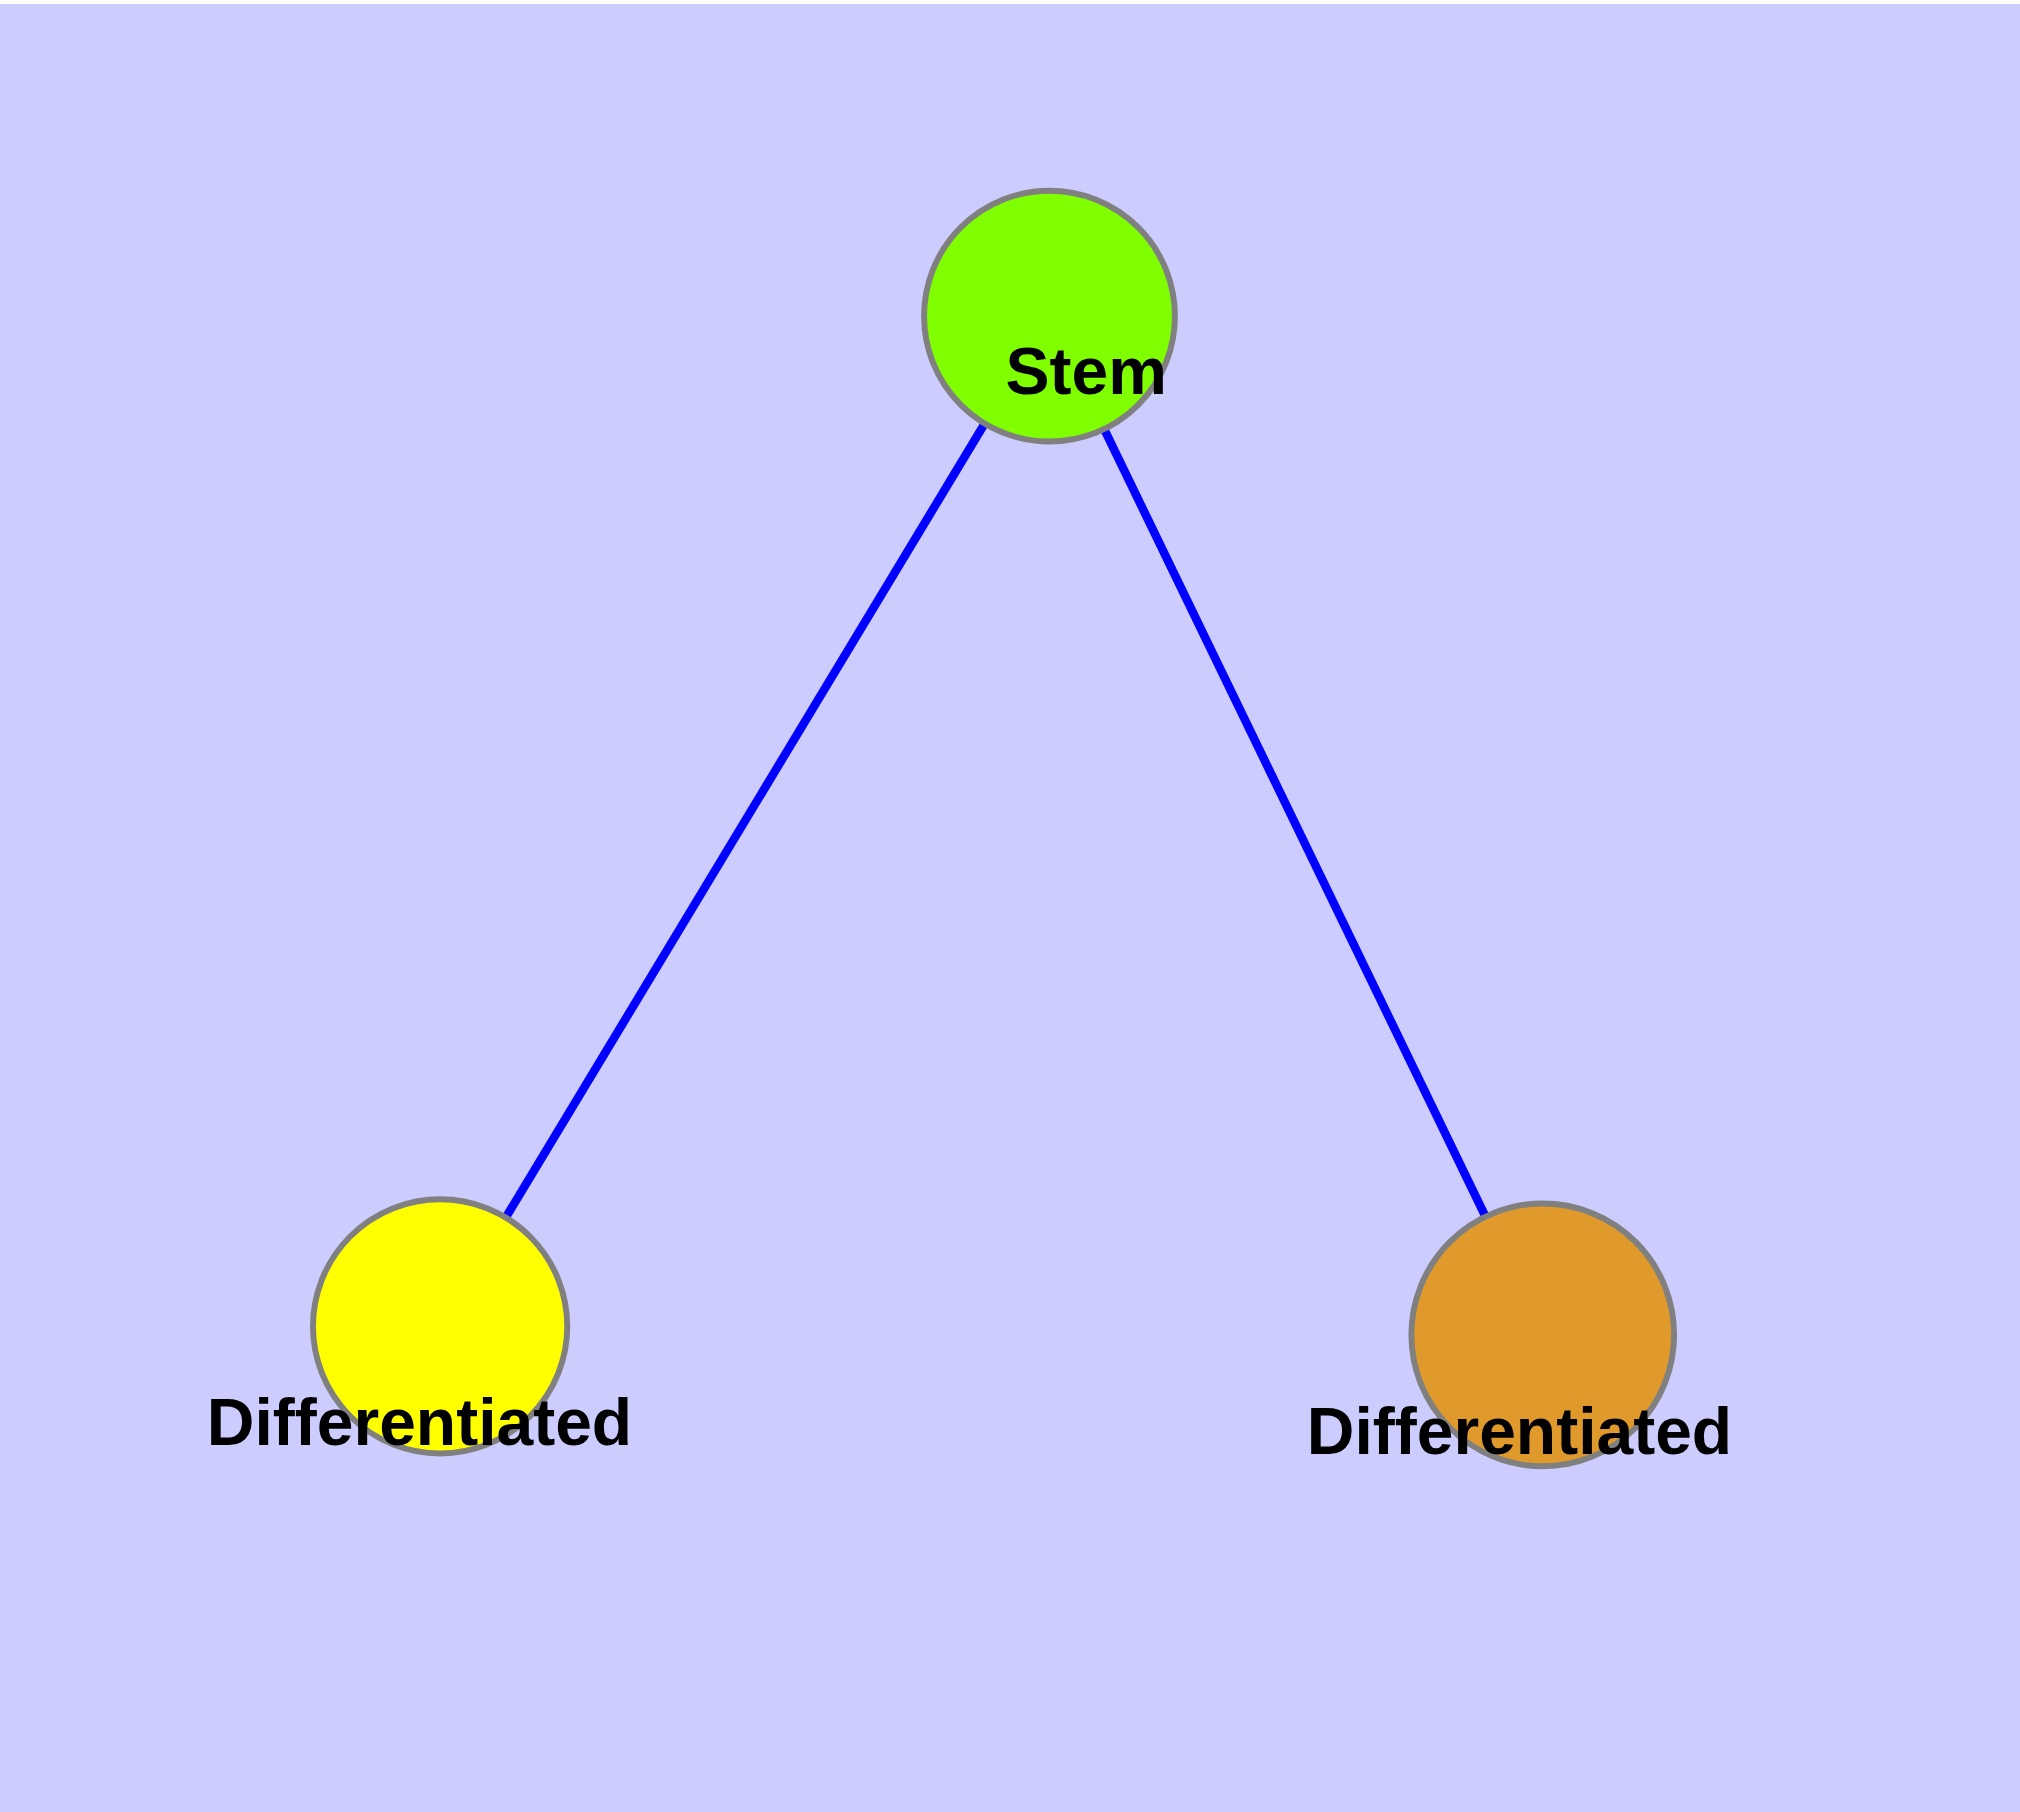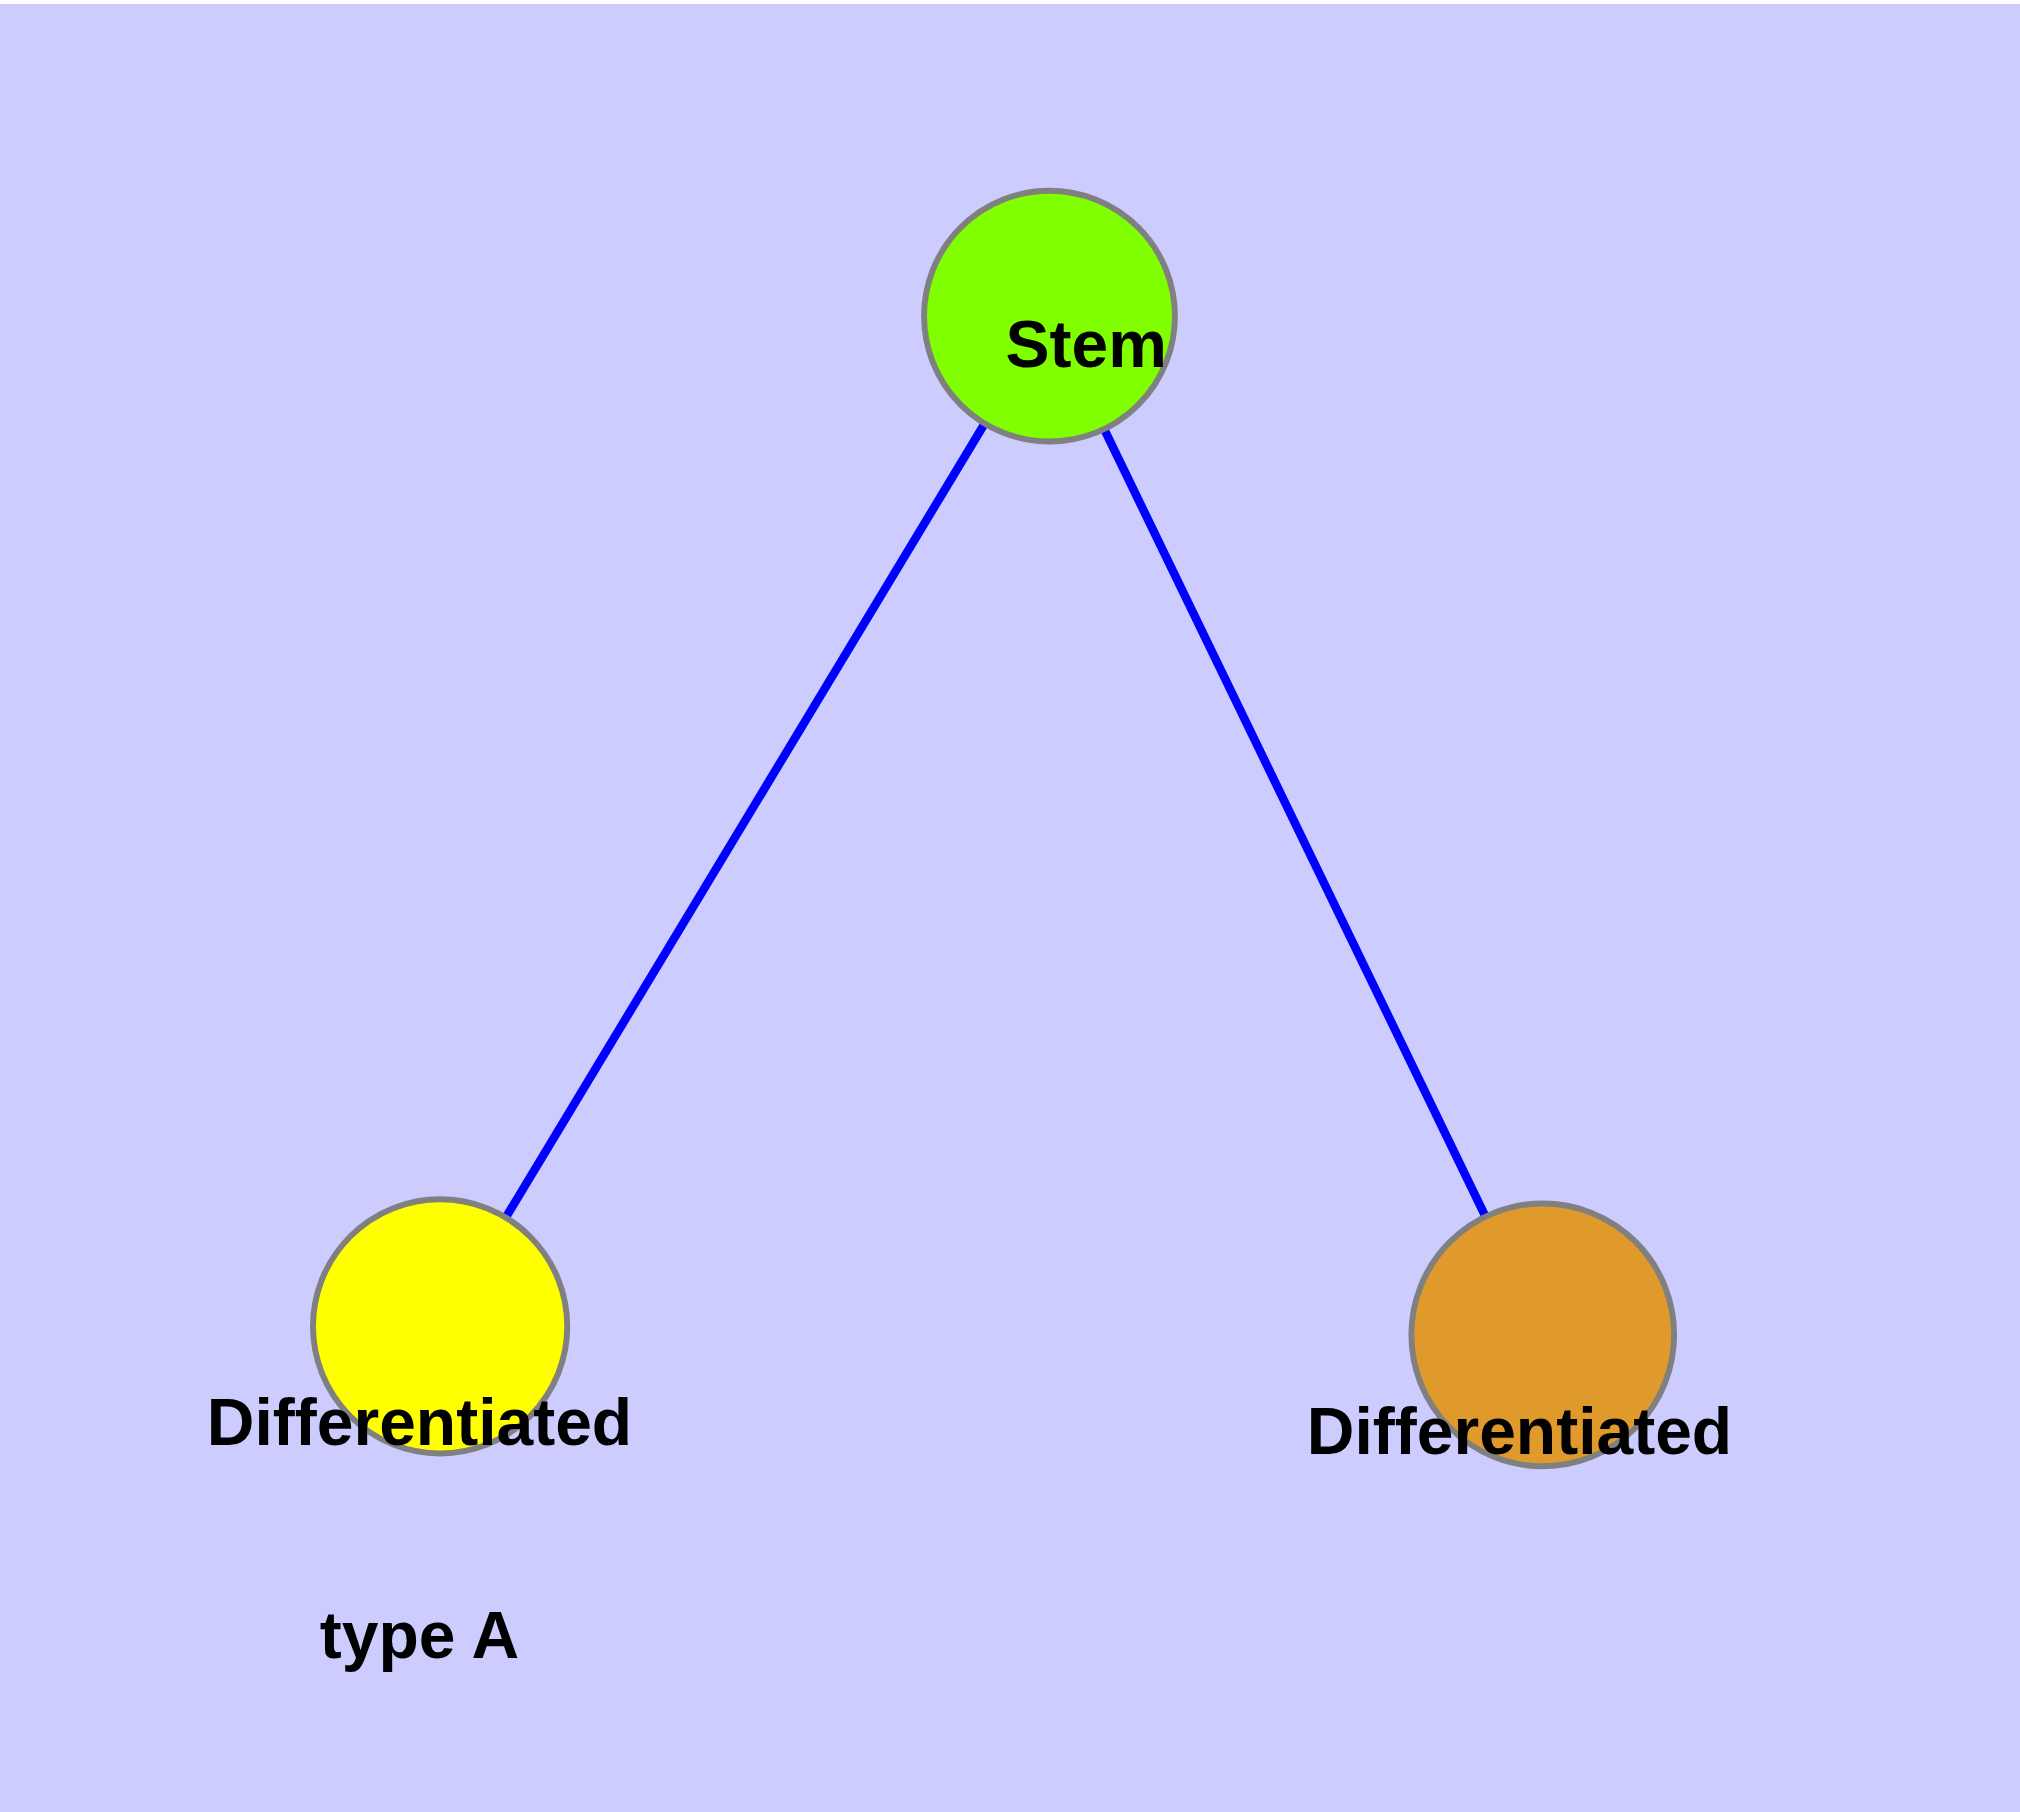--- a/index.html
+++ b/index.html
@@ -36,21 +36,21 @@
     text-align: center;
     color: #000000;
     font-weight: bold;
     line-height: 1.08;
     white-space: pre;
     pointer-events: none;
     font-family: "Liberation Sans", "DejaVu Sans", sans-serif;
   }
   #label-stem {
     left: 795px;
-    top: 238px;
+    top: 265px;
     width: 509px;
     font-size: 66px;
   }
   #label-type-a {
     left: 165px;
     top: 1244px;
     width: 509px;
     font-size: 66px;
   }
   #label-type-b {
@@ -80,21 +80,20 @@
       <circle cx="1238" cy="373" r="148" fill="#7fff00" stroke="#808080" stroke-width="7"></circle>
     </g>
   </svg>
 
   <div class="node-label" id="label-stem">
     <span>Stem</span>
   </div>
 
   <div class="node-label" id="label-type-a">
     <div>Differentiated</div>
-    <div>type A</div>
   </div>
 
   <div class="node-label" id="label-type-b">
     <div>Differentiated</div>
   </div>
 
 </div>
 
 
 </body></html>

